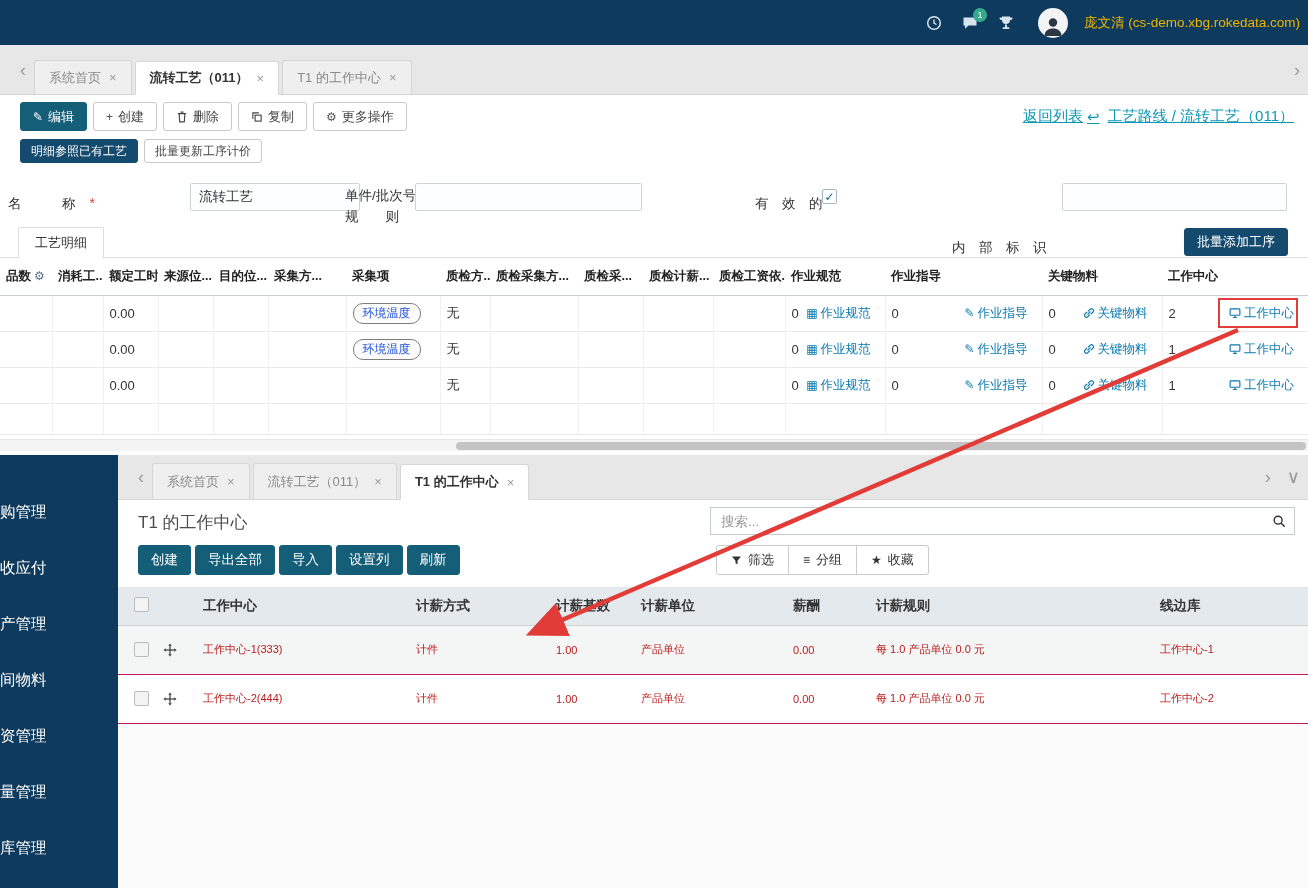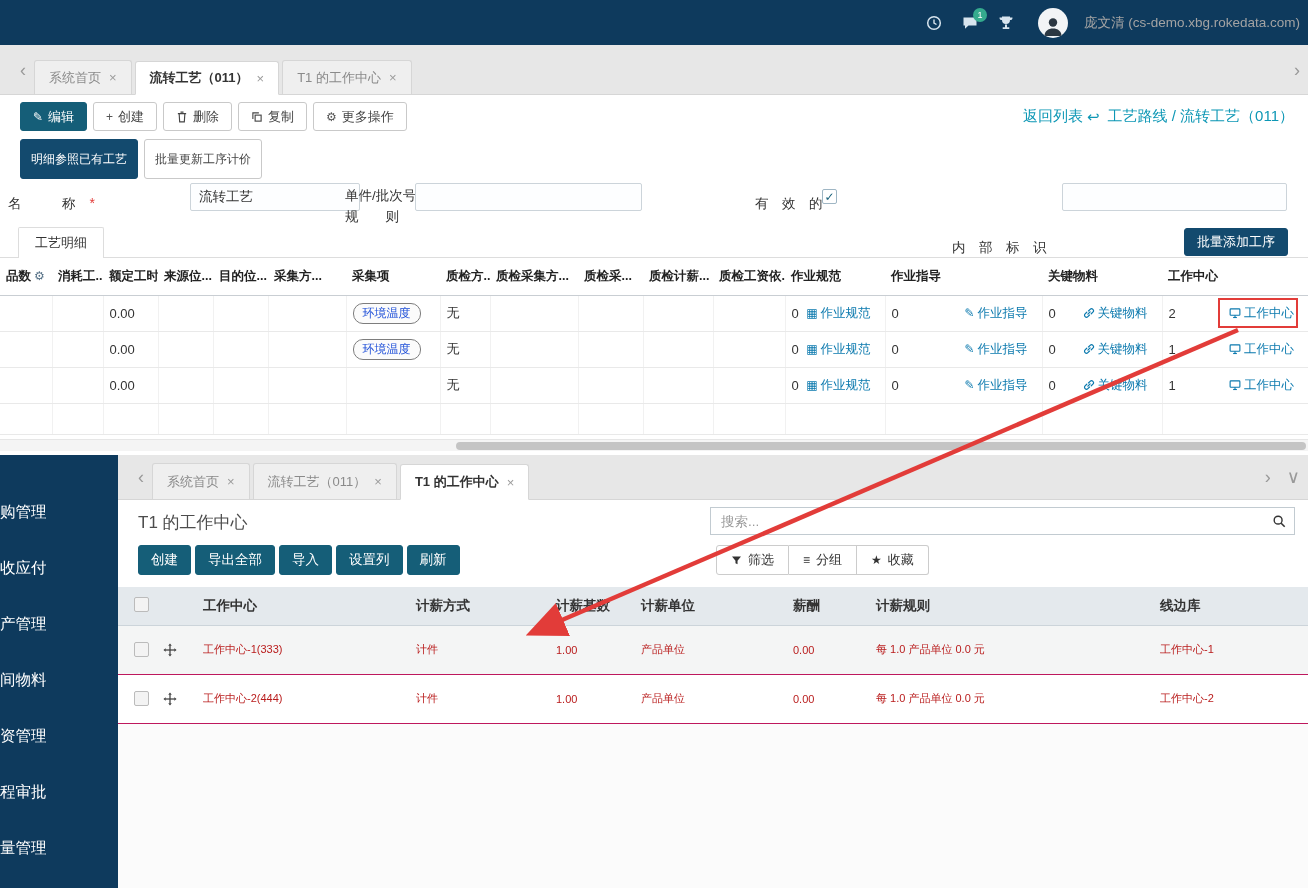--- a/index.html
+++ b/index.html
@@ -9,21 +9,21 @@
 
   
   .topbar { position:absolute; left:0; top:0; width:1308px; height:45px; background:#0e3a5d; z-index:8;
             display:flex; align-items:center; justify-content:flex-end; padding-right:8px; gap:16px; }
   .tb-icon { position:relative; width:20px; height:20px; display:flex; align-items:center; justify-content:center; color:#d7e4ee; cursor:pointer; }
   .tb-icon svg { width:16px; height:16px; }
   .tb-badge { position:absolute; top:-5px; right:-7px; min-width:14px; height:14px; border-radius:7px; background:#35ab8e; color:#fff;
               font-size:9px; line-height:14px; text-align:center; padding:0 3px; }
   .avatar { width:30px; height:30px; border-radius:50%; background:#f2f4f6; display:flex; align-items:flex-end; justify-content:center; overflow:hidden; margin-left:6px; cursor:pointer; }
   .avatar svg { width:24px; height:24px; color:#2b3742; }
-  .tb-user { color:#a3a3a3; font-size:13.5px; cursor:pointer; }
+  .tb-user { color:#eab308; font-size:13.5px; cursor:pointer; }
 
   
   .sidebar { position:absolute; left:0; top:45px; width:118px; height:843px; background:#0e3a5d; z-index:1; }
   .side-list { position:absolute; left:0; right:0; top:394px;margin-top:45px; }
   .side-item { height:56px; display:flex; align-items:center; color:#ffffff; font-size:15.5px; white-space:nowrap; overflow:hidden; cursor:pointer; }
 
   
   .tabstrip { display:flex; align-items:flex-end; padding-left:12px; background:#e7e7e7; border-bottom:1px solid #d6d6d6; }
   .chev { align-self:center; color:#999; font-size:18px; padding:0 8px; cursor:pointer; line-height:1; }
   .tab { display:inline-flex; align-items:center; gap:8px; height:34px; padding:0 14px; margin-right:3px;
@@ -34,28 +34,28 @@
   .strip-right { margin-left:auto; display:flex; align-self:center; align-items:center; }
 
   
   .btn { height:29px; padding:0 12px; background:#fff; border:1px solid #c9c9c9; border-radius:3px; font-size:13px; color:#444;
          display:inline-flex; align-items:center; gap:5px; cursor:pointer; font-family:inherit; white-space:nowrap; }
   .btn .ic { font-size:12px; color:#555; line-height:1; }
   .btn svg { width:12px; height:12px; }
   .btn.dark { background:#155e78; border-color:#155e78; color:#fff; }
   .btn.dark .ic { color:#fff; }
   .btn.navy { background:#134a6e; border-color:#134a6e; color:#fff; }
-  .btn.sm { height:40px; font-size:12px; padding:0 10px; }
+  .btn.sm { height:24px; font-size:12px; padding:0 10px; }
   .btn.teal { background:#155e78; border-color:#155e78; color:#fff; font-size:13.5px; height:30px; }
 
   
   .panel-top { position:absolute; left:0; top:45px; width:1308px; height:410px; background:#fff; z-index:5; }
   .panel-top .tabstrip { position:absolute; top:0; left:0; right:0; height:50px; }
   .pt-toolbar { position:absolute; top:57px; left:20px; right:14px; display:flex; gap:6px; align-items:center; }
-  .crumbs { margin-left:auto; display:flex; align-items:flex-end; gap:8px; font-size:15px; color:#0d97b5; }
+  .crumbs { margin-left:auto; display:flex; align-items:flex-end; gap:8px; font-size:15px; color:#0d97b5;text-decoration:underline; }
   .crumbs .backlink { display:inline-flex; align-items:center; gap:4px; color:#0d97b5; cursor:pointer; }
   .crumbs .back-ic { font-size:15px; }
   .pt-subactions { position:absolute; top:94px; left:20px; display:flex; gap:6px; }
 
   .f-label { position:absolute; font-size:13.5px; color:#333; white-space:nowrap; }
   .f-input { position:absolute; height:28px; border:1px solid #ccd4da; border-radius:2px; padding:0 8px; font-size:13.5px; color:#333;
              background:#fdfeff; font-family:inherit; outline:none; }
   .req { color:#e23c39; margin-left:14px; font-size:14px; }
   .cb { display:inline-flex; width:15px; height:15px; border:1px solid #9fb6c4; border-radius:2px; background:#fff;
         align-items:center; justify-content:center; font-size:12px; color:#155e78; font-weight:bold; cursor:pointer; }
@@ -194,21 +194,20 @@
     <span class="tb-user">庞文清 (cs-demo.xbg.rokedata.com)</span>
   </header>
 
   <nav class="sidebar">
     <div class="side-list">
       <div class="side-item">购管理</div>
       <div class="side-item">收应付</div>
       <div class="side-item">产管理</div>
       <div class="side-item">间物料</div>
       <div class="side-item">资管理</div>
-      <div class="side-item">程审批</div>
       <div class="side-item">量管理</div>
       <div class="side-item">库管理</div>
     </div>
   </nav>
 
   <section class="panel-top">
     <div class="tabstrip">
       <span class="chev">‹</span>
       <div class="tab">
         <span>系统首页</span>

